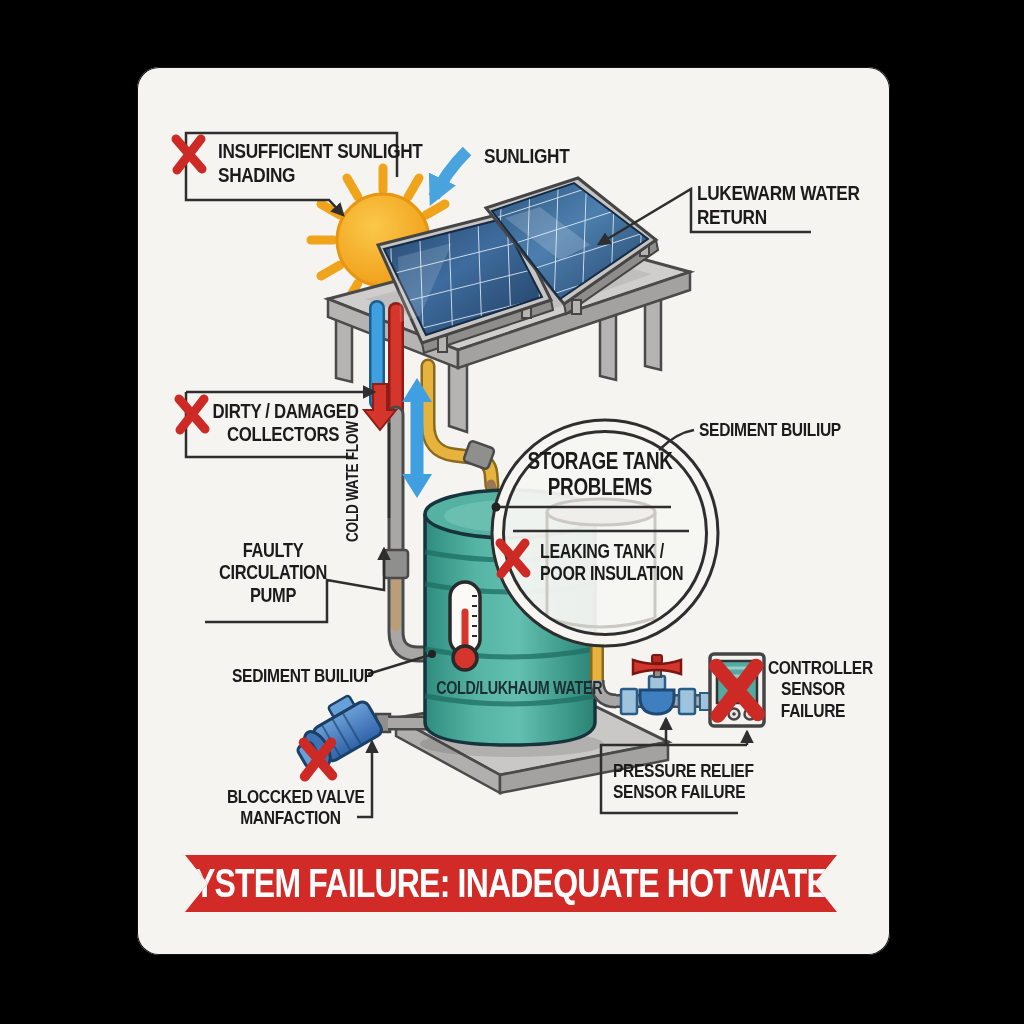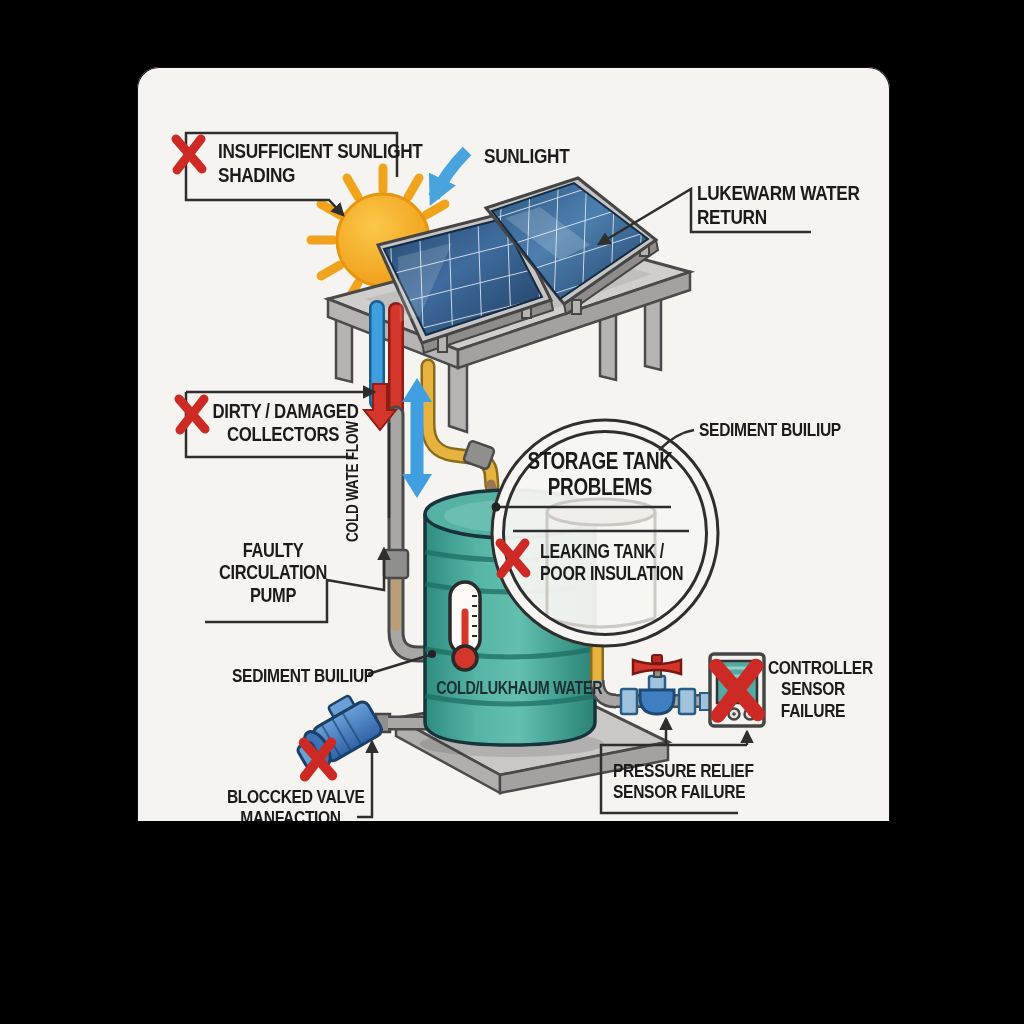--- a/index.html
+++ b/index.html
@@ -1,16 +1,16 @@
 <!DOCTYPE html>
 <html><head>
 <meta charset="utf-8">
 <style>
   html,body{margin:0;padding:0;background:#000;}
-  .stage{position:relative;width:1024px;height:821px;background:#000;overflow:hidden;
+  .stage{position:relative;width:1024px;height:1024px;background:#000;overflow:hidden;
          font-family:"Liberation Sans","DejaVu Sans",sans-serif;}
   .card{position:absolute;left:137px;top:67px;width:753px;height:888px;background:#f5f4f1;
         border-radius:22px;box-shadow:0 0 0 1px #111 inset;}
   svg.art{position:absolute;left:0;top:0;width:1024px;height:1024px;}
   .lbl{position:absolute;font-weight:bold;color:#1b1b1b;line-height:1.12;letter-spacing:-0.4px;
        transform:scaleX(.82);transform-origin:left top;white-space:nowrap;}
   .lbl .ln{display:block;}
   .ctr{text-align:center;transform-origin:center top;white-space:normal;}
   .ctr .ln{white-space:nowrap;}
   .vlbl{position:absolute;font-weight:bold;color:#1b1b1b;white-space:nowrap;letter-spacing:-0.3px;

